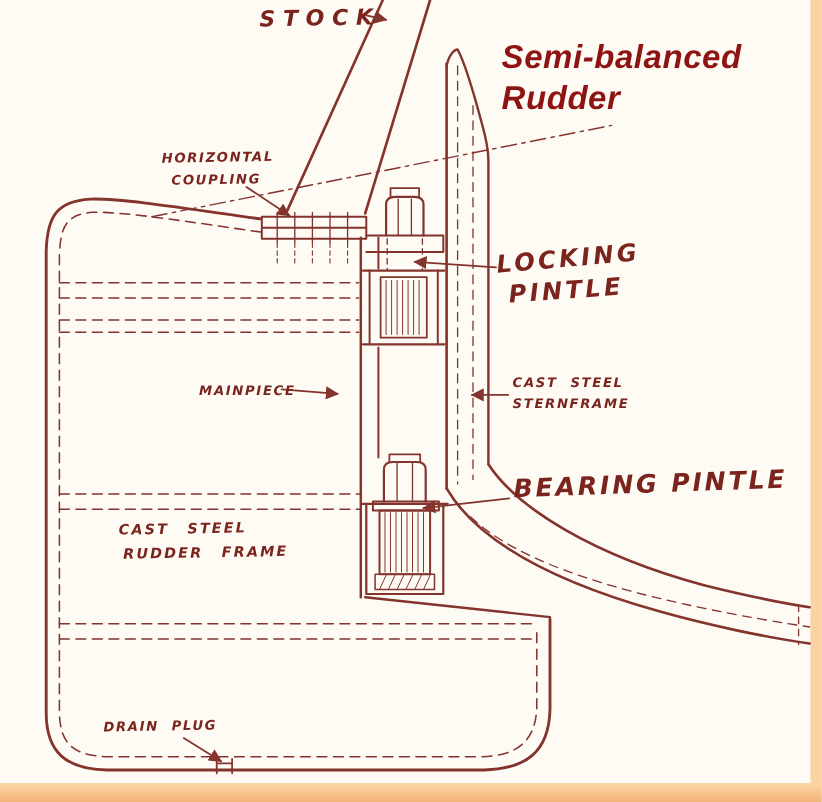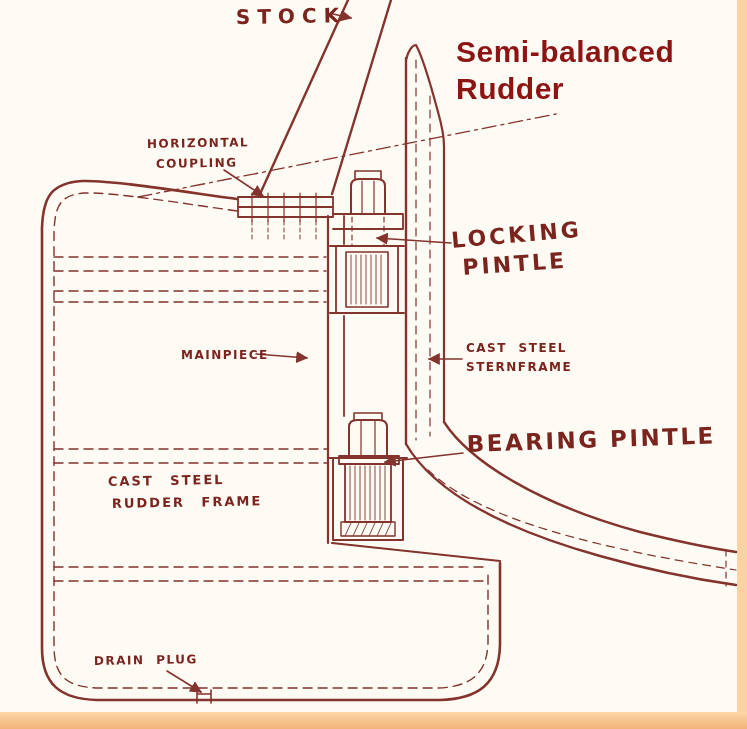--- a/index.html
+++ b/index.html
@@ -2,21 +2,21 @@
 <html><head>
 <meta charset="utf-8">
 <style>
   html,body{margin:0;padding:0;}
   body{
     width:747px;height:729px;
     background:#f9cd9a;
     font-family:"Liberation Sans", sans-serif;
     overflow:hidden;
   }
-  .stage{position:relative;width:747px;height:729px;}
+  .stage{position:relative;width:747px;height:729px;font-style:italic;}
   .paper{
     position:absolute;left:0;top:0;width:737px;height:712px;
     background:#fdfbf4;
   }
   .strip-bottom{
     position:absolute;left:0;top:712px;width:747px;height:17px;
     background:linear-gradient(#fcd7a6,#f2b377);
   }
   .strip-right{
     position:absolute;left:737px;top:0;width:10px;height:712px;

